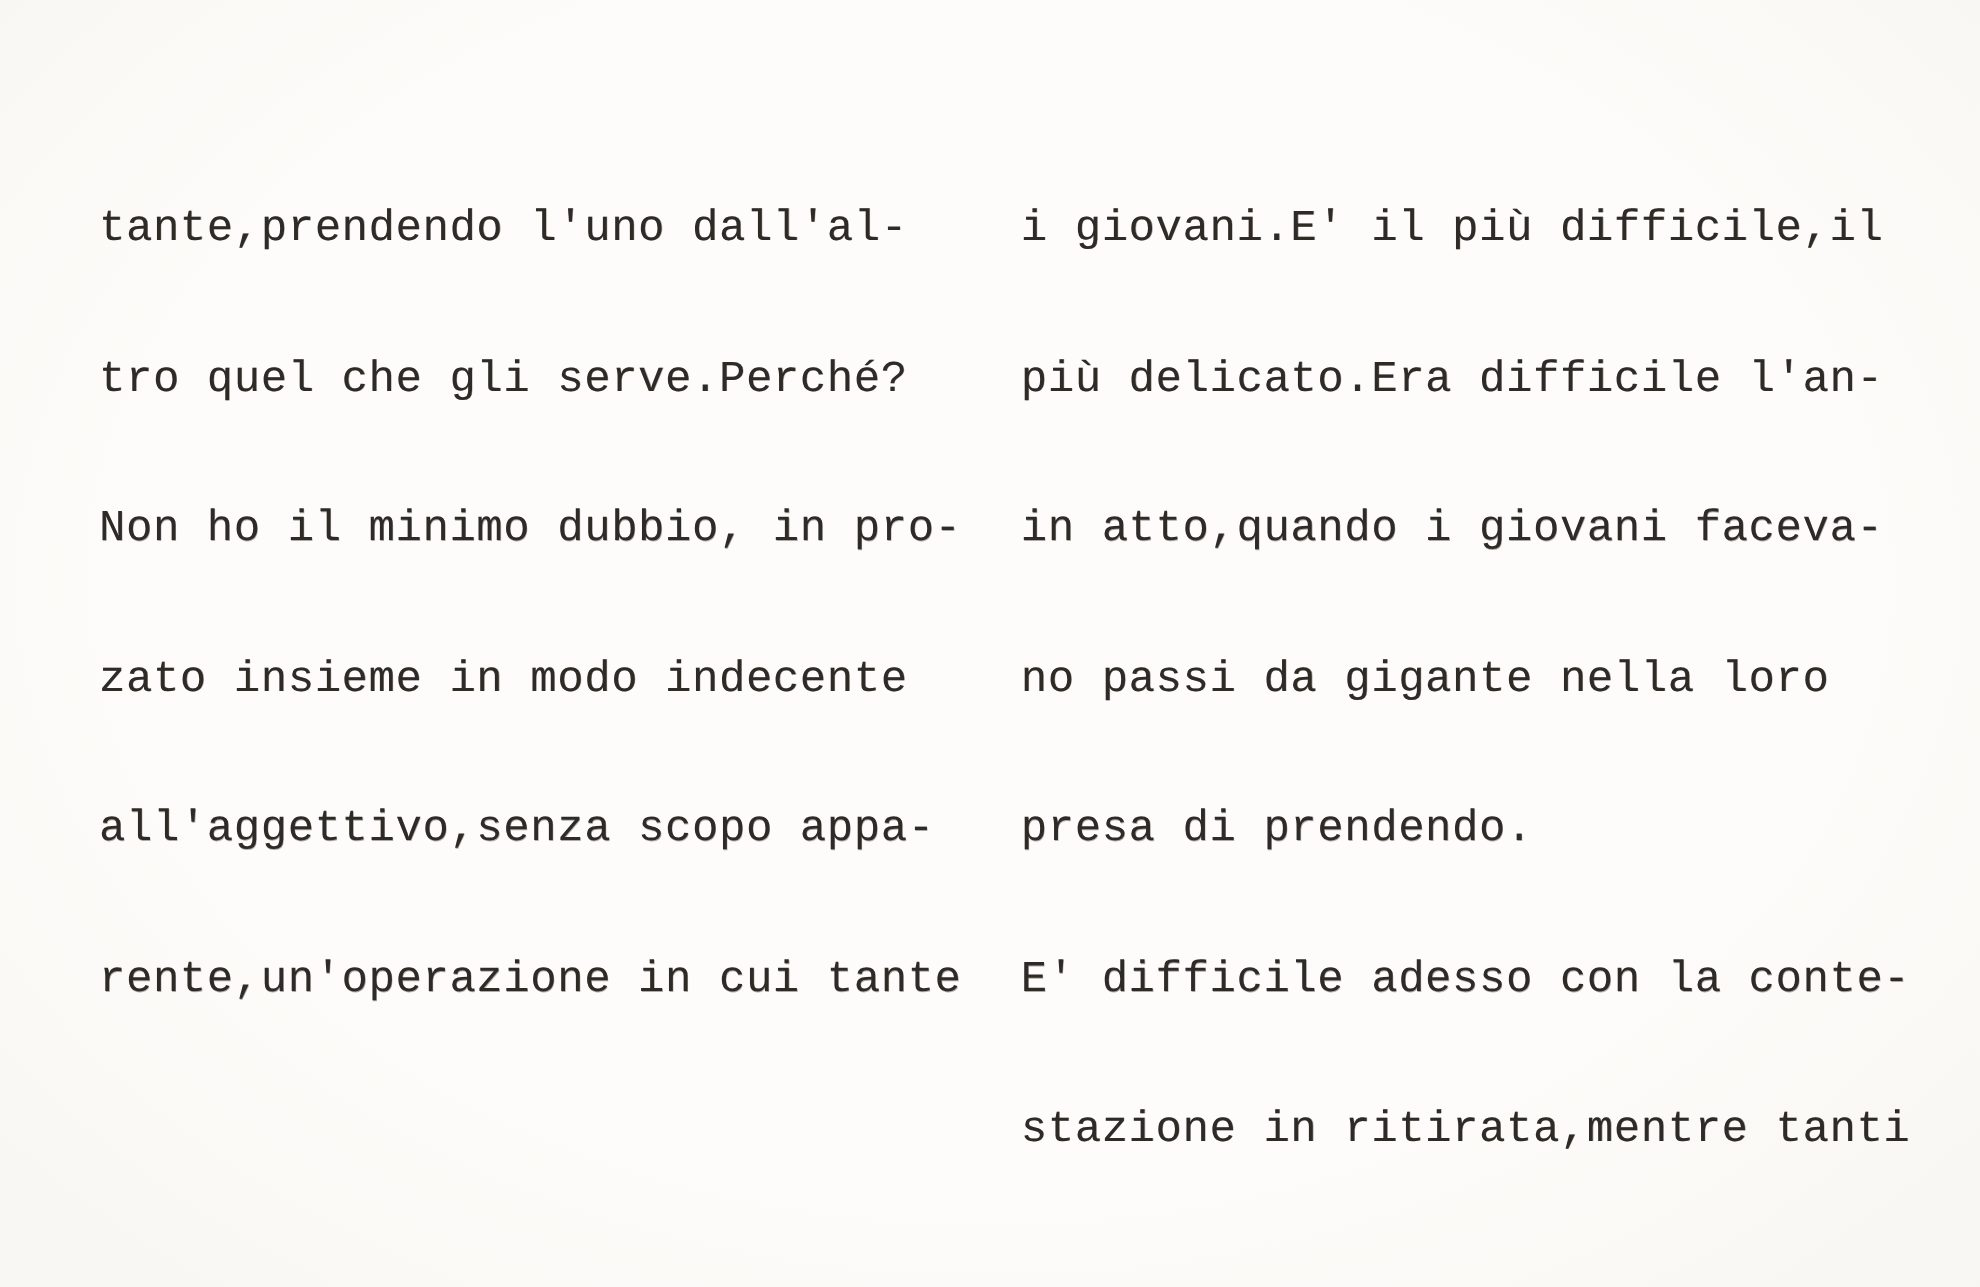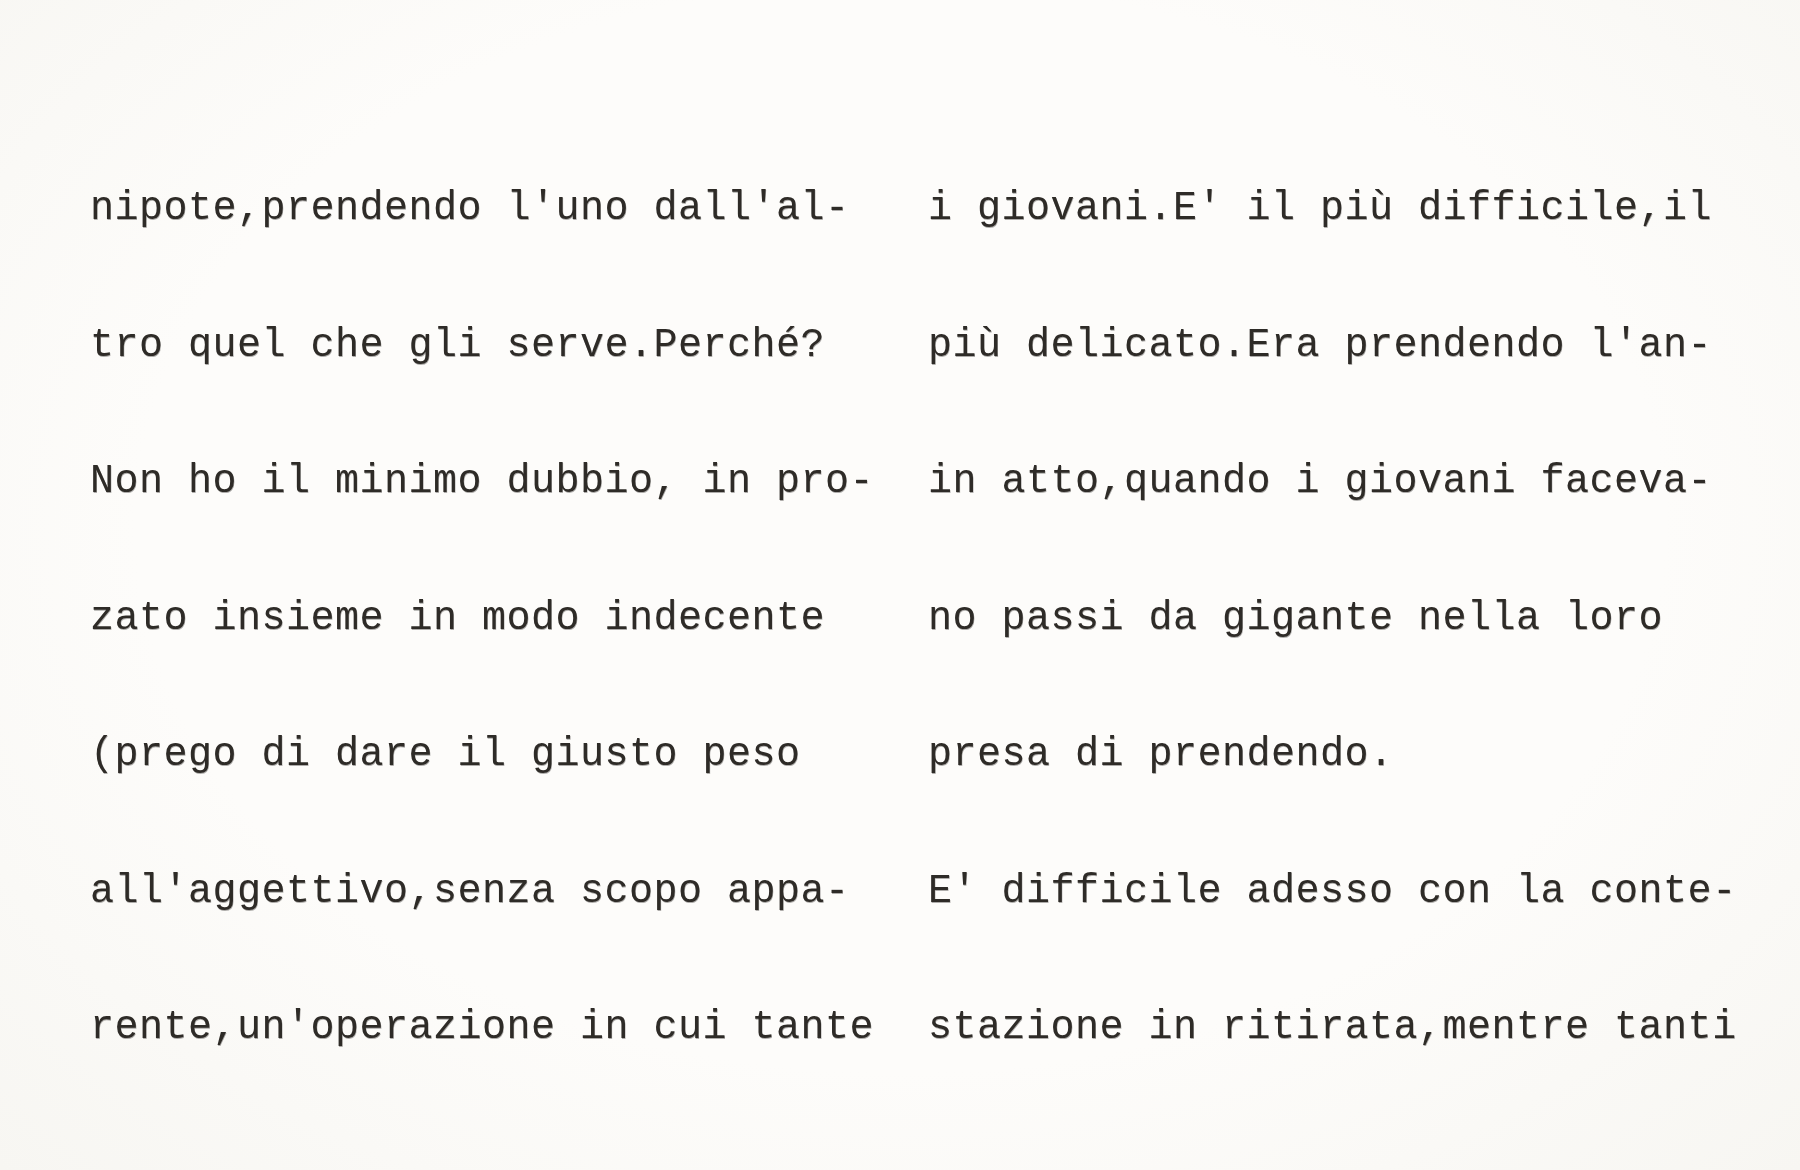--- a/index.html
+++ b/index.html
@@ -30,46 +30,45 @@
   .line {
     height: 45.5px;
   }
 </style>
 </head>
 <body>
 
 <div class="page">
 
   <div class="column left">
-    <div class="line">nipote,prendendo l'uno dall'al-</div>
+    <div class="line">tante,prendendo l'uno dall'al-</div>
     <div class="line">tro quel che gli serve.Perché?</div>
     <div class="line">Non ho il minimo dubbio, in pro-</div>
     <div class="line">zato insieme in modo indecente</div>
-    <div class="line">(prego di dare il giusto peso</div>
     <div class="line">all'aggettivo,senza scopo appa-</div>
     <div class="line">rente,un'operazione in cui tante</div>
     
     
     
     
     
     
     
     
     
     
     
     
     
     
   </div>
 
   <div class="column right">
     <div class="line">i giovani.E' il più difficile,il</div>
-    <div class="line">più delicato.Era prendendo l'an-</div>
+    <div class="line">più delicato.Era difficile l'an-</div>
     <div class="line">in atto,quando i giovani faceva-</div>
     <div class="line">no passi da gigante nella loro</div>
     <div class="line">presa di prendendo.</div>
     <div class="line">E' difficile adesso con la conte-</div>
     <div class="line">stazione in ritirata,mentre tanti</div>
     
     
     
     
     

